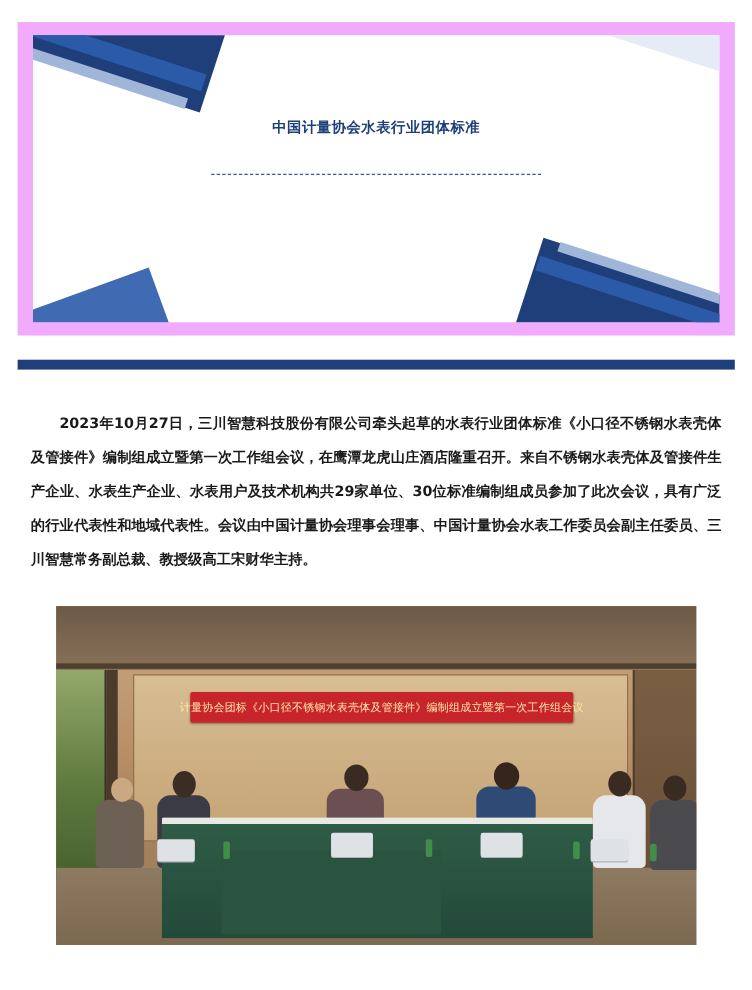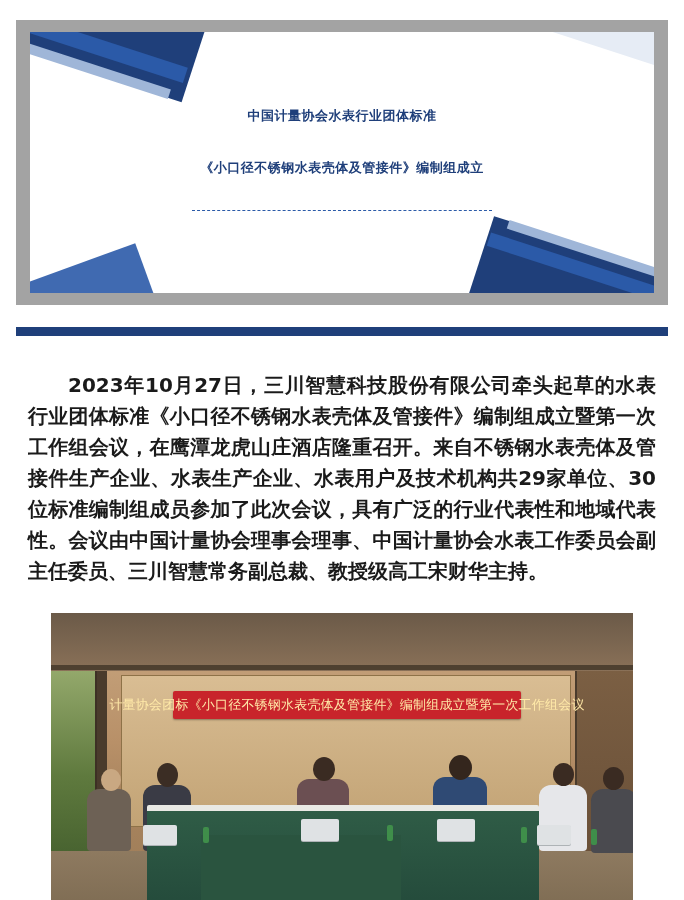--- a/index.html
+++ b/index.html
@@ -18,21 +18,21 @@
     width: 684px;
     height: 900px;
     background: #ffffff;
   }
 
   
   .banner-wrap {
     position: relative;
     margin: 20px 16px 0 16px;
     height: 285px;
-    background: #a3a3a3;
+    background: #f0abfc;
     overflow: hidden;
   }
   .banner-inner {
     position: absolute;
     left: 14px;
     top: 12px;
     right: 14px;
     bottom: 12px;
     background: #ffffff;
     overflow: hidden;
@@ -122,21 +122,21 @@
     margin: 22px 16px 0 16px;
     height: 9px;
     background: #1f3f7a;
   }
 
   
   .body-wrap {
     margin: 34px 28px 0 28px;
   }
   .para {
-    font-size: 20px;
+    font-size: 13px;
     line-height: 31px;
     color: #1a1a1a;
     text-align: justify;
     text-indent: 2em;
     font-weight: bold;
     font-family: "DejaVu Sans", sans-serif;
   }
 
   
   .photo-wrap {
@@ -182,21 +182,21 @@
     position: absolute; left: 122px; top: 78px; width: 348px; height: 28px;
     background: #c8242b;
     border-radius: 2px;
     box-shadow: 0 1px 2px rgba(0,0,0,.35);
     display: flex;
     align-items: center;
     justify-content: center;
   }
   .ph-banner span {
     color: #ffe9a8;
-    font-size: 13px;
+    font-size: 10px;
     font-family: Liberation Serif, serif;
     white-space: nowrap;
     letter-spacing: .2px;
   }
   .ph-table {
     position: absolute; left: 96px; bottom: 6px; width: 392px; height: 104px;
     background: linear-gradient(180deg, #2f5c46 0%, #23493a 100%);
     border-top: 6px solid #e9e9e4;
     border-radius: 2px 2px 0 0;
   }
@@ -249,21 +249,20 @@
       <div class="deco deco-tl2"></div>
       <div class="deco deco-tl3"></div>
       <div class="deco deco-tr1"></div>
       <div class="deco deco-bl1"></div>
       <div class="deco deco-br1"></div>
       <div class="deco deco-br2"></div>
       <div class="deco deco-br3"></div>
 
       <div class="banner-titles">
         <div class="banner-line l1">中国计量协会水表行业团体标准</div>
-        <div class="banner-line l2">《小口径不锈钢水表壳体及管接件》编制组成立</div>
       </div>
       <div class="banner-rule"></div>
     </div>
   </div>
 
   <div class="sep-bar"></div>
 
   <div class="body-wrap">
     <p class="para">2023年10月27日，三川智慧科技股份有限公司牵头起草的水表行业团体标准《小口径不锈钢水表壳体及管接件》编制组成立暨第一次工作组会议，在鹰潭龙虎山庄酒店隆重召开。来自不锈钢水表壳体及管接件生产企业、水表生产企业、水表用户及技术机构共29家单位、30位标准编制组成员参加了此次会议，具有广泛的行业代表性和地域代表性。会议由中国计量协会理事会理事、中国计量协会水表工作委员会副主任委员、三川智慧常务副总裁、教授级高工宋财华主持。</p>
   </div>

